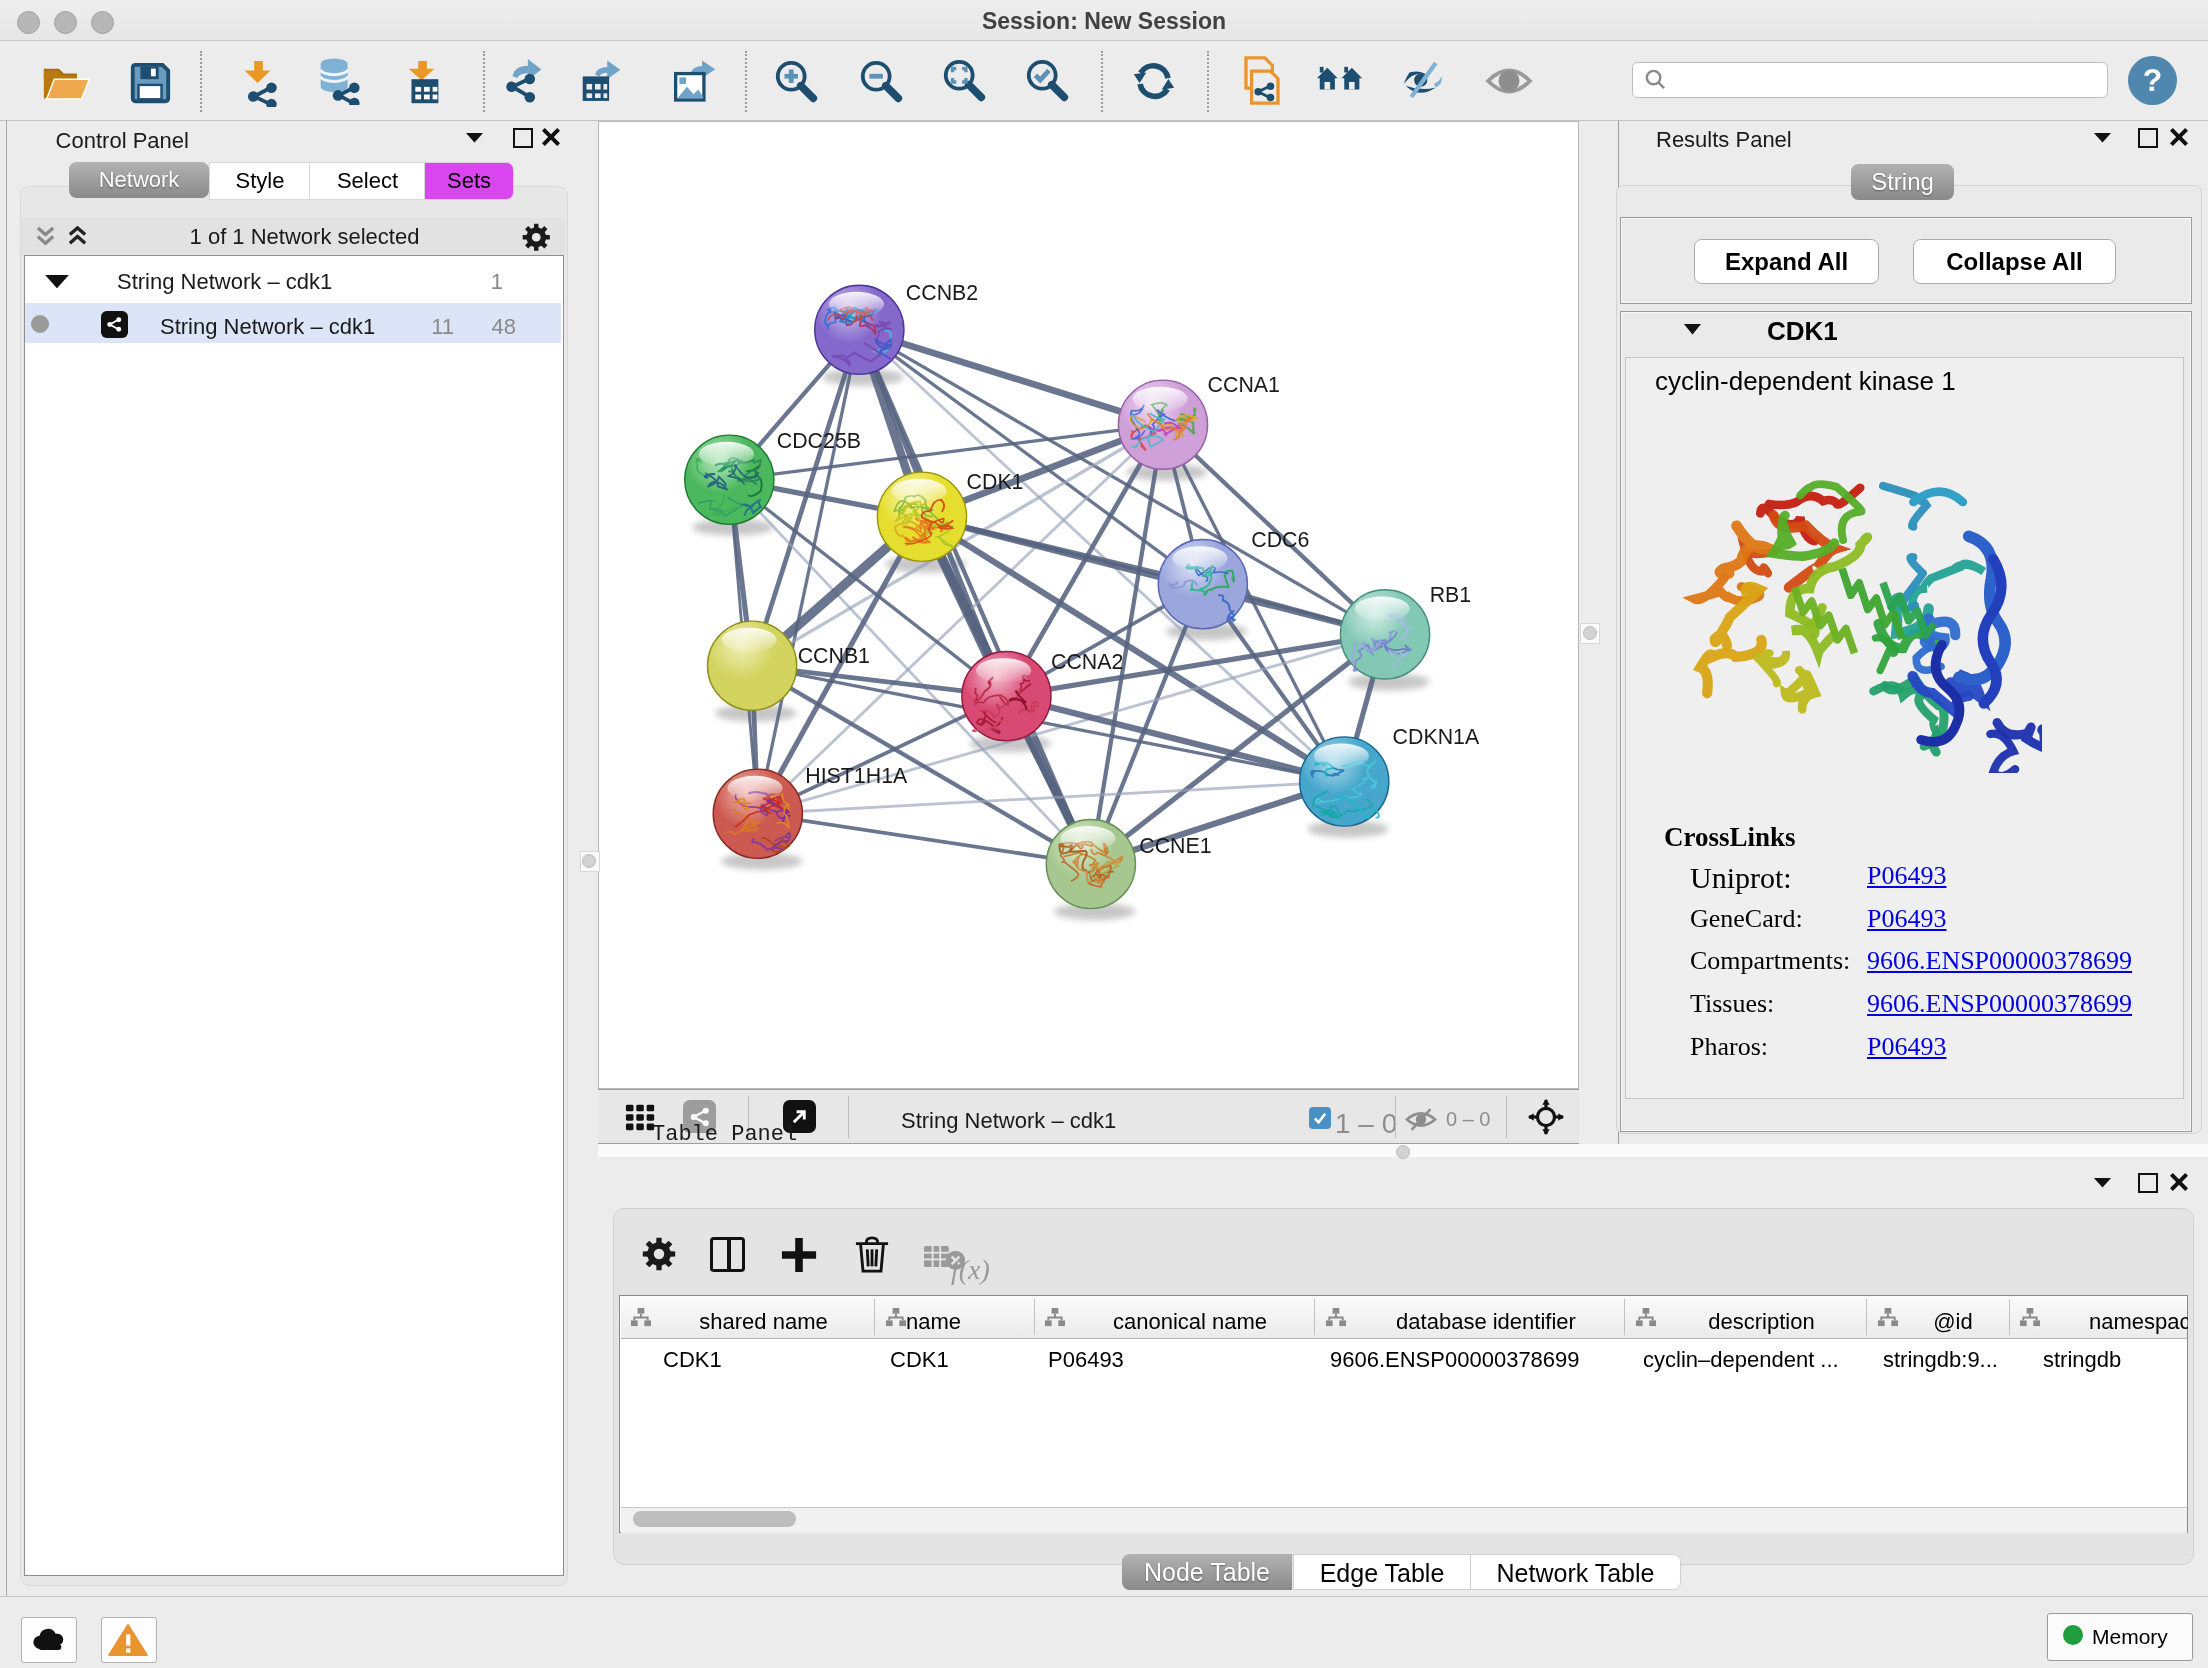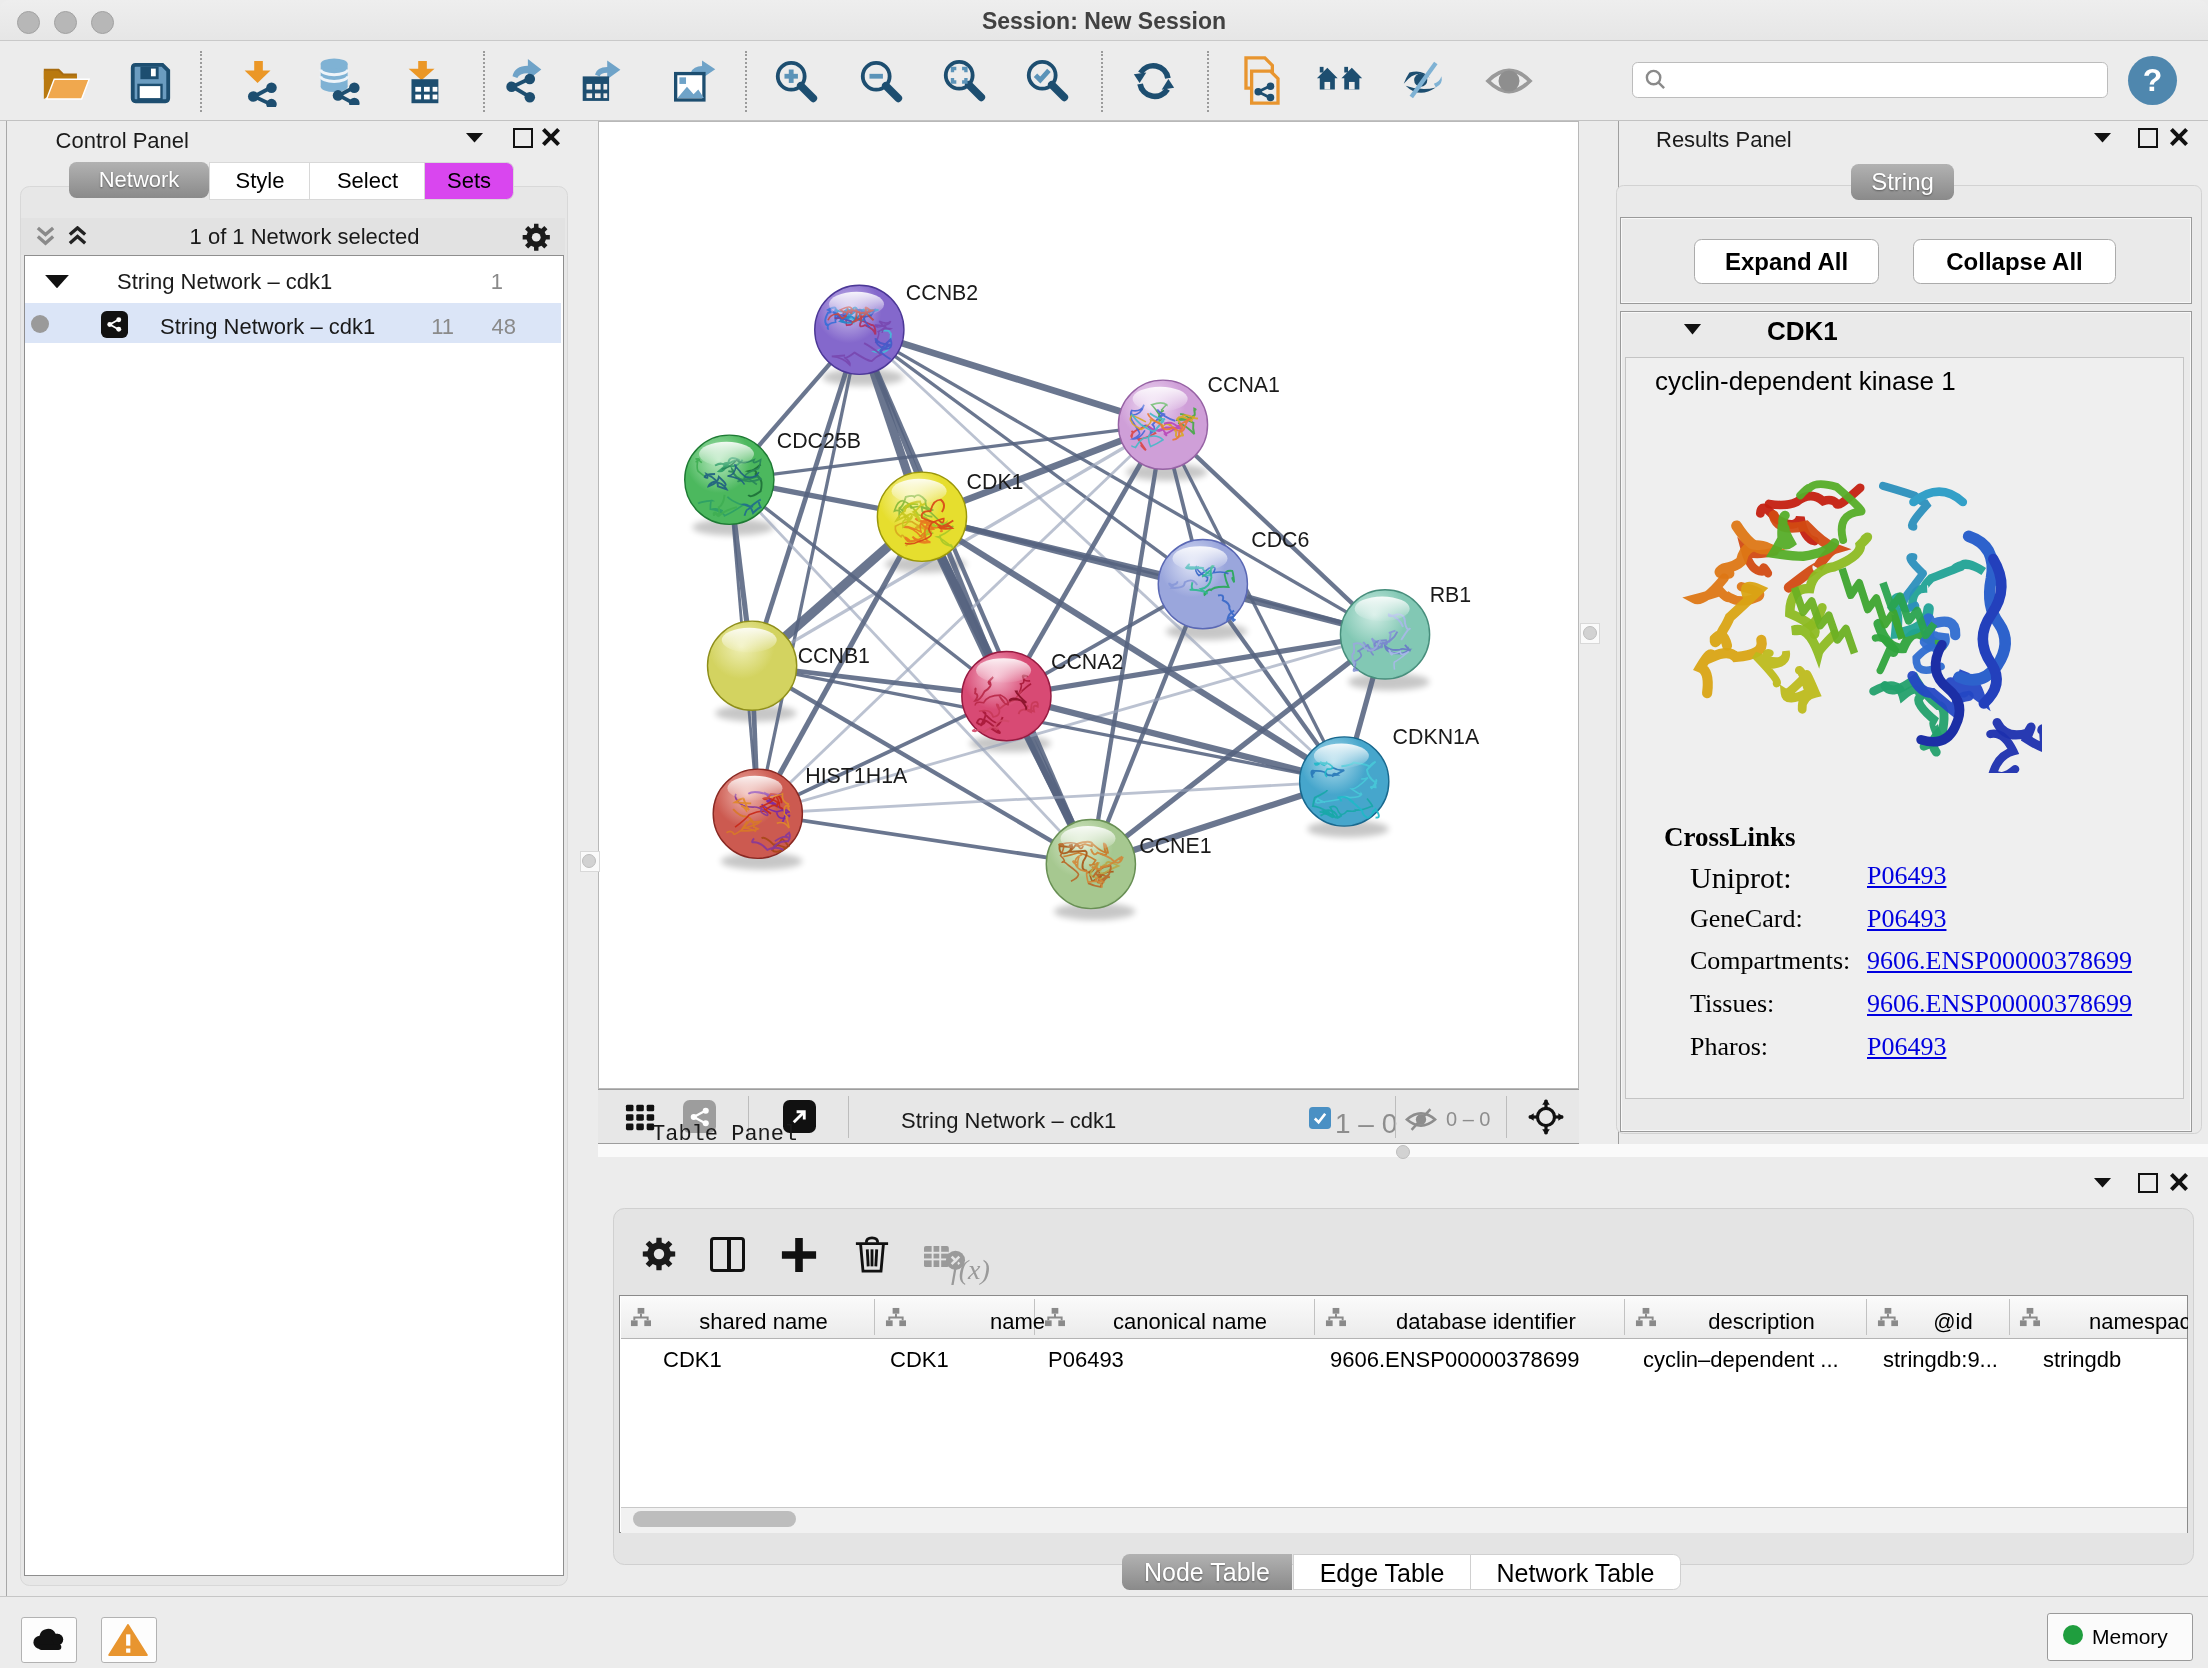--- a/index.html
+++ b/index.html
@@ -700,21 +700,21 @@
 <svg class="abs" style="left:884px;top:1307px;" width="23" height="21" viewBox="0 0 24 22">
     <g fill="#8a8a8a">
       <rect x="9" y="1" width="7" height="6"></rect>
       <rect x="2" y="14" width="7" height="6"></rect>
       <rect x="16" y="14" width="7" height="6"></rect>
     </g>
     <g stroke="#8a8a8a" stroke-width="2" fill="none">
       <path d="M12.5 7 v4 M5.5 14 v-3 h14 v3"></path>
     </g>
   </svg>
-<div class="abs" style="left:954px;top:1309px;width:127px;text-align:center;font-size:22px;\">name</div>
+<div class="abs" style="left:870px;top:1309px;width:127px;text-align:center;font-size:22px;\">name</div>
 <div class="abs" style="left:1314px;top:1299px;width:1px;height:36px;background:#c2c2c2;"></div>
 <svg class="abs" style="left:1043px;top:1307px;" width="23" height="21" viewBox="0 0 24 22">
     <g fill="#8a8a8a">
       <rect x="9" y="1" width="7" height="6"></rect>
       <rect x="2" y="14" width="7" height="6"></rect>
       <rect x="16" y="14" width="7" height="6"></rect>
     </g>
     <g stroke="#8a8a8a" stroke-width="2" fill="none">
       <path d="M12.5 7 v4 M5.5 14 v-3 h14 v3"></path>
     </g>

